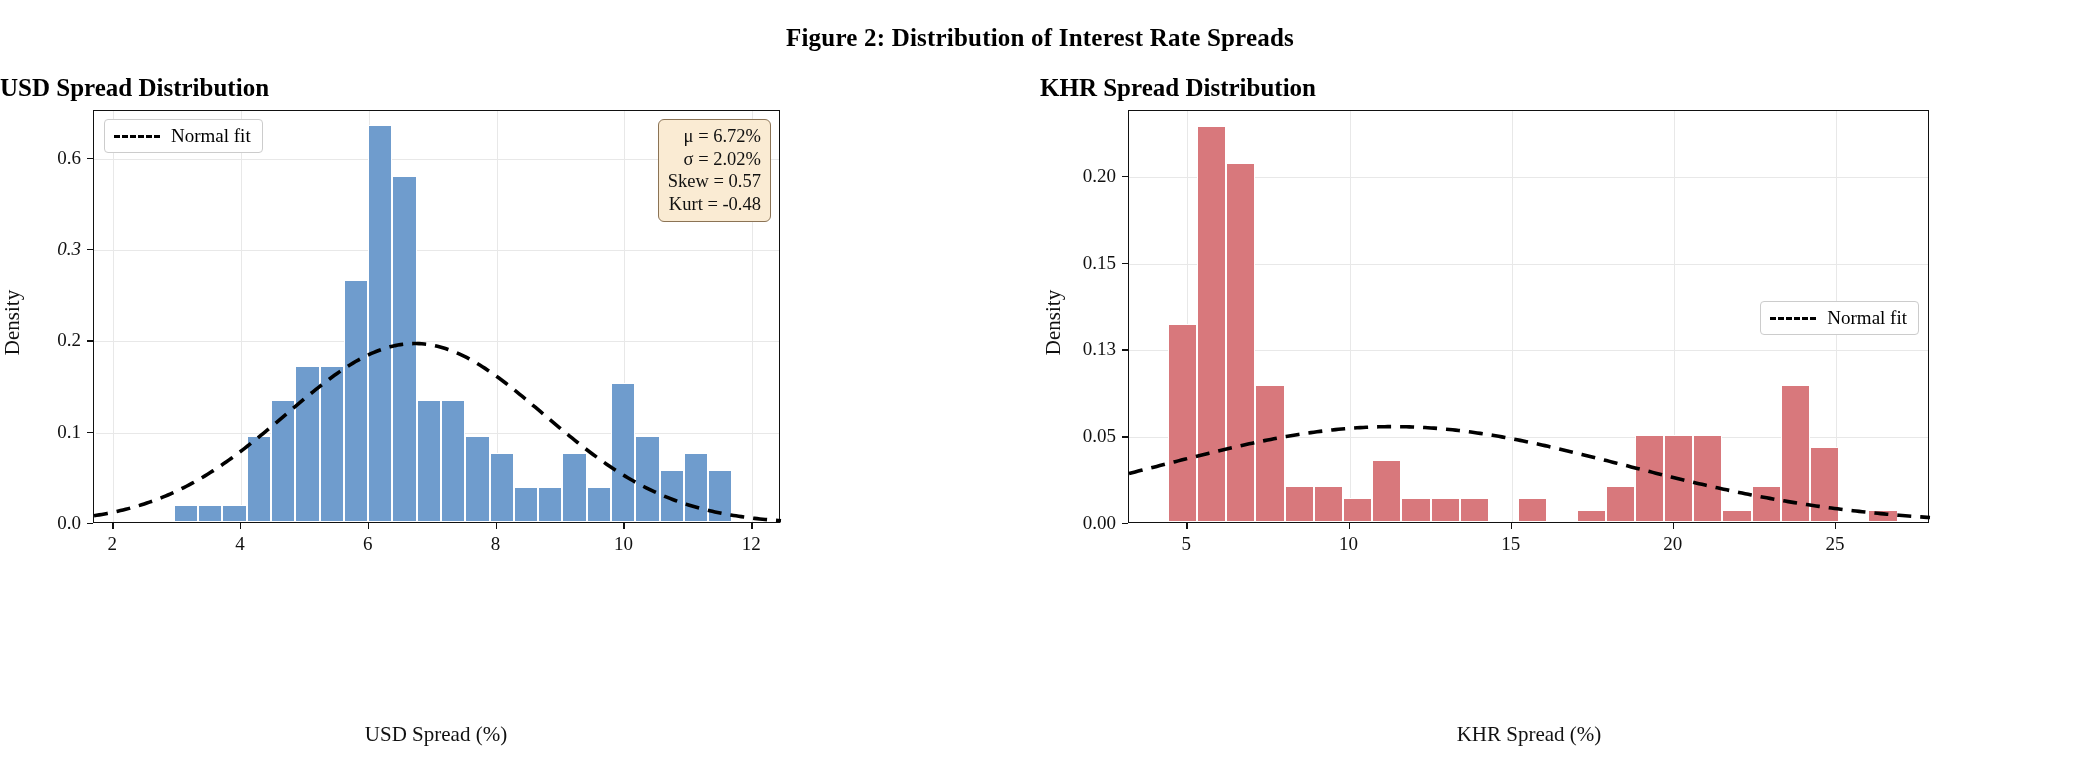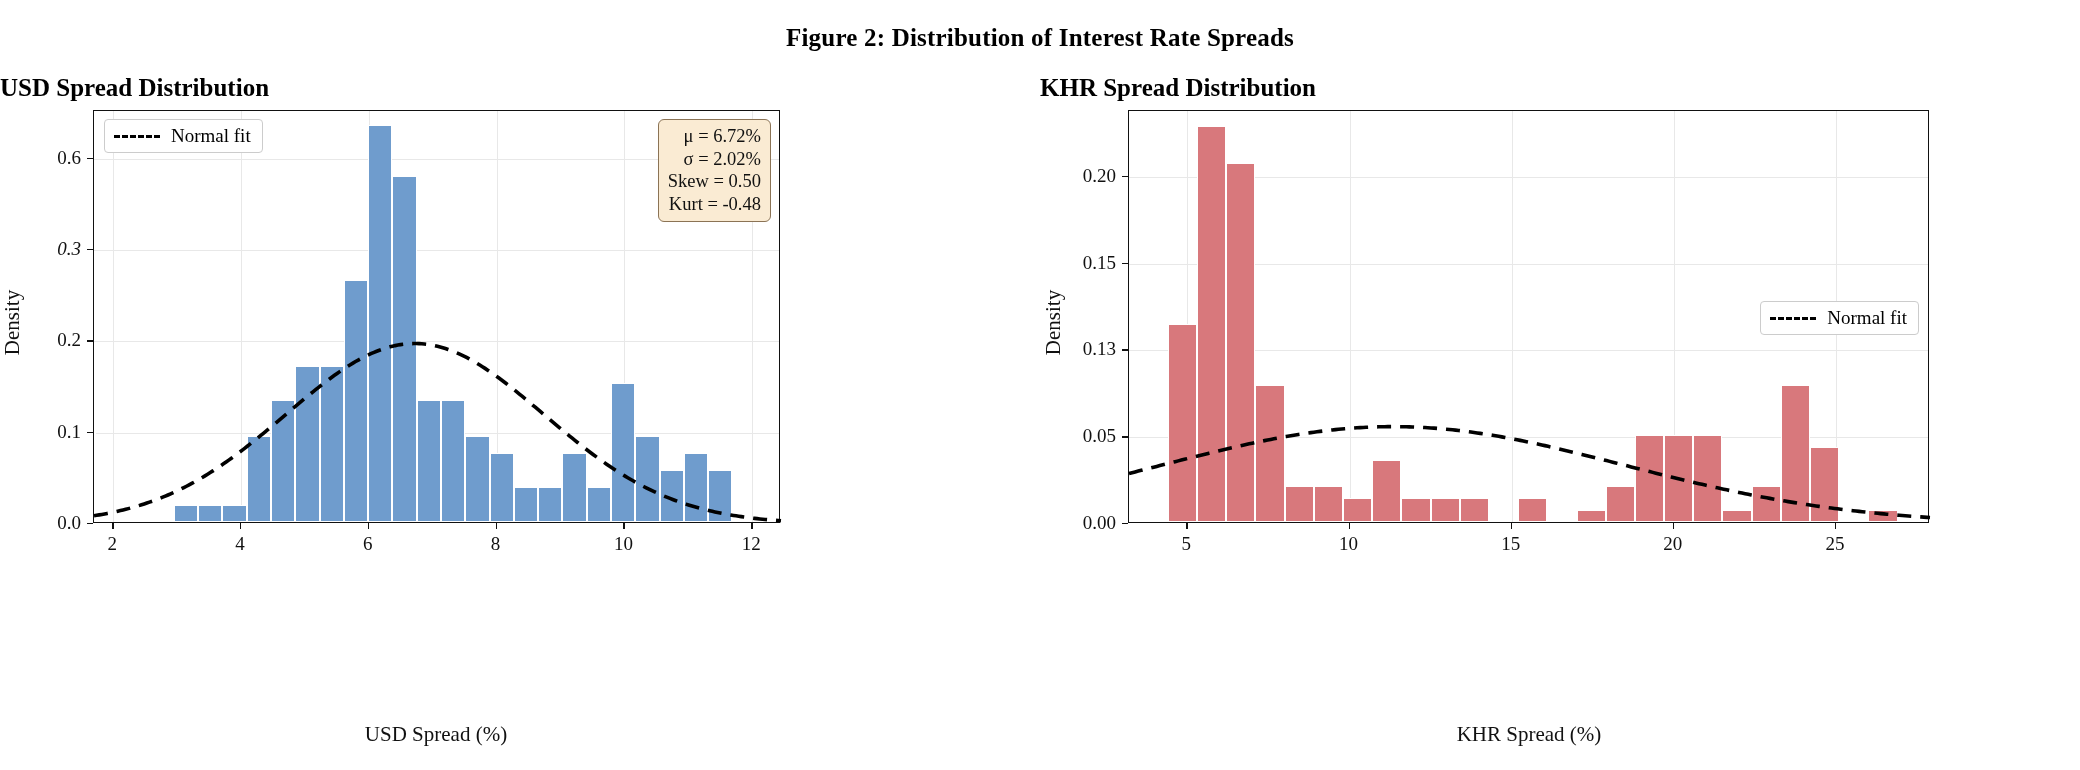--- a/index.html
+++ b/index.html
@@ -155,21 +155,21 @@
       </svg>
 
     <div class="legend" id="legend-usd" style="left:10px; top:8px;">
       <span class="legend-dash"></span>
       <span>Normal fit</span>
     </div>
 
     <div class="statsbox" id="stats-usd" style="right:8px; top:8px;">
       <div>μ = 6.72%</div>
       <div>σ = 2.02%</div>
-      <div>Skew = 0.50</div>
+      <div>Skew = 0.57</div>
       <div>Kurt = -0.48</div>
     </div>
   </div>
 
   <div id="deco-usd">
       <div class="tick-mark tick-x" style="left: 112.172px; top: 523px;"></div>
       <div class="ticklabel ticklabel-x" style="left: 112.172px; top: 533px;">2</div>
       <div class="tick-mark tick-x" style="left: 239.986px; top: 523px;"></div>
       <div class="ticklabel ticklabel-x" style="left: 239.986px; top: 533px;">4</div>
       <div class="tick-mark tick-x" style="left: 367.8px; top: 523px;"></div>

